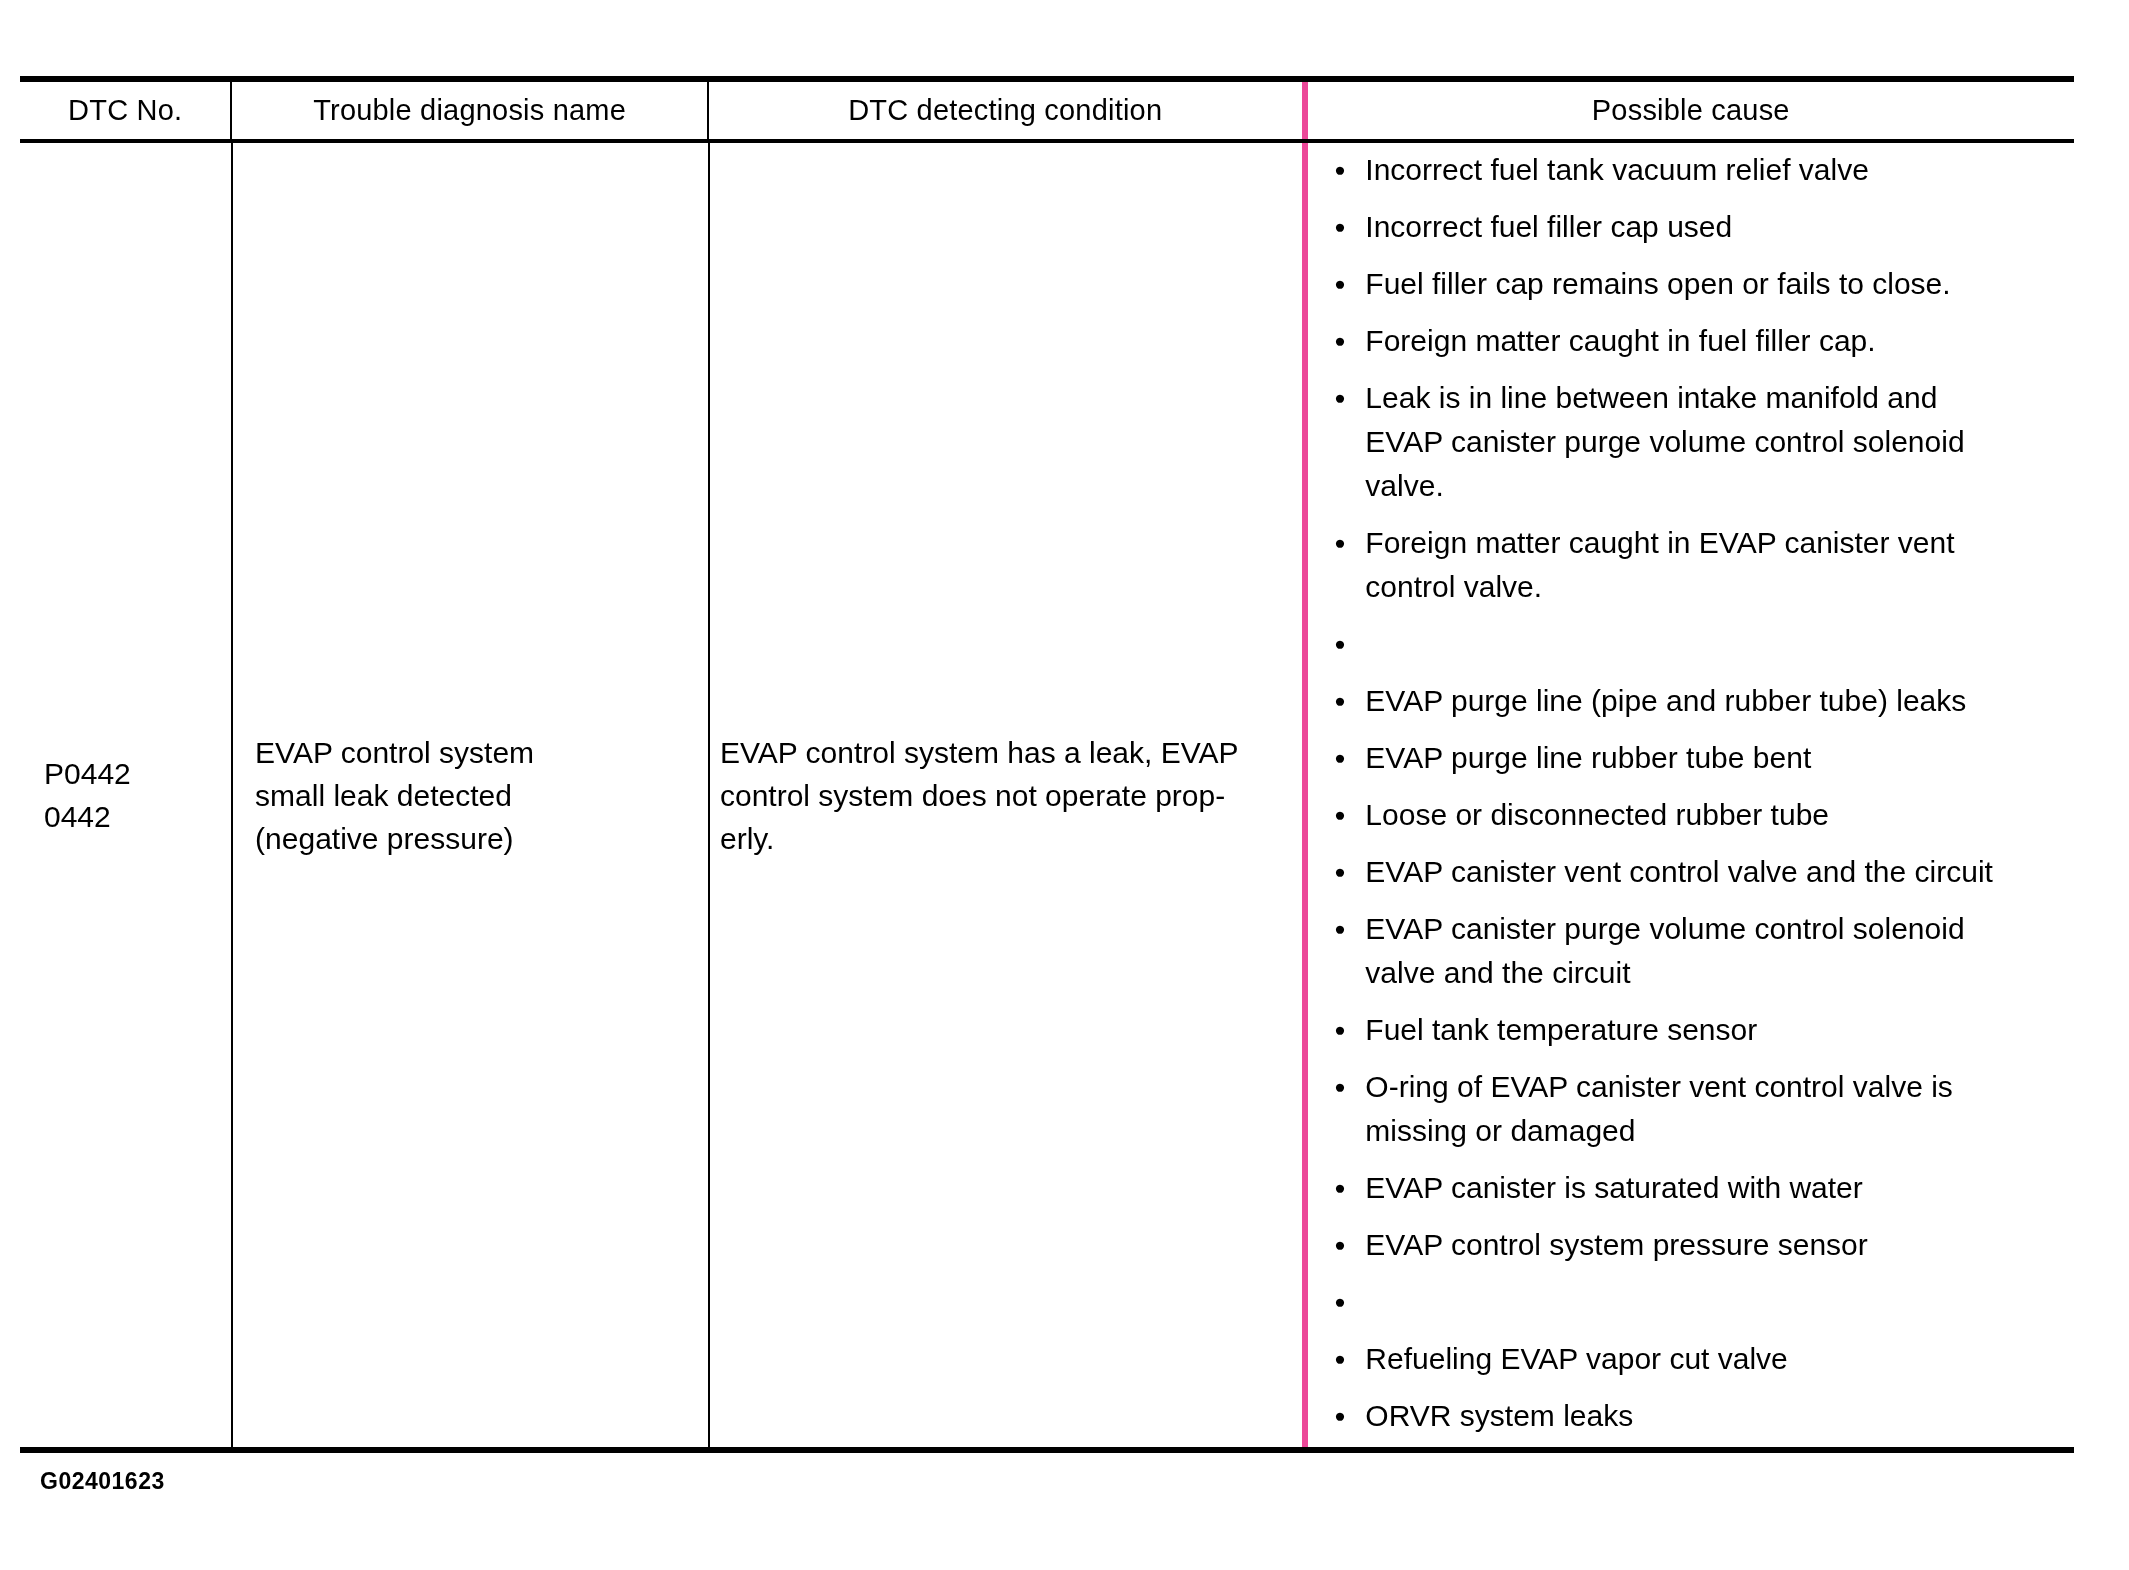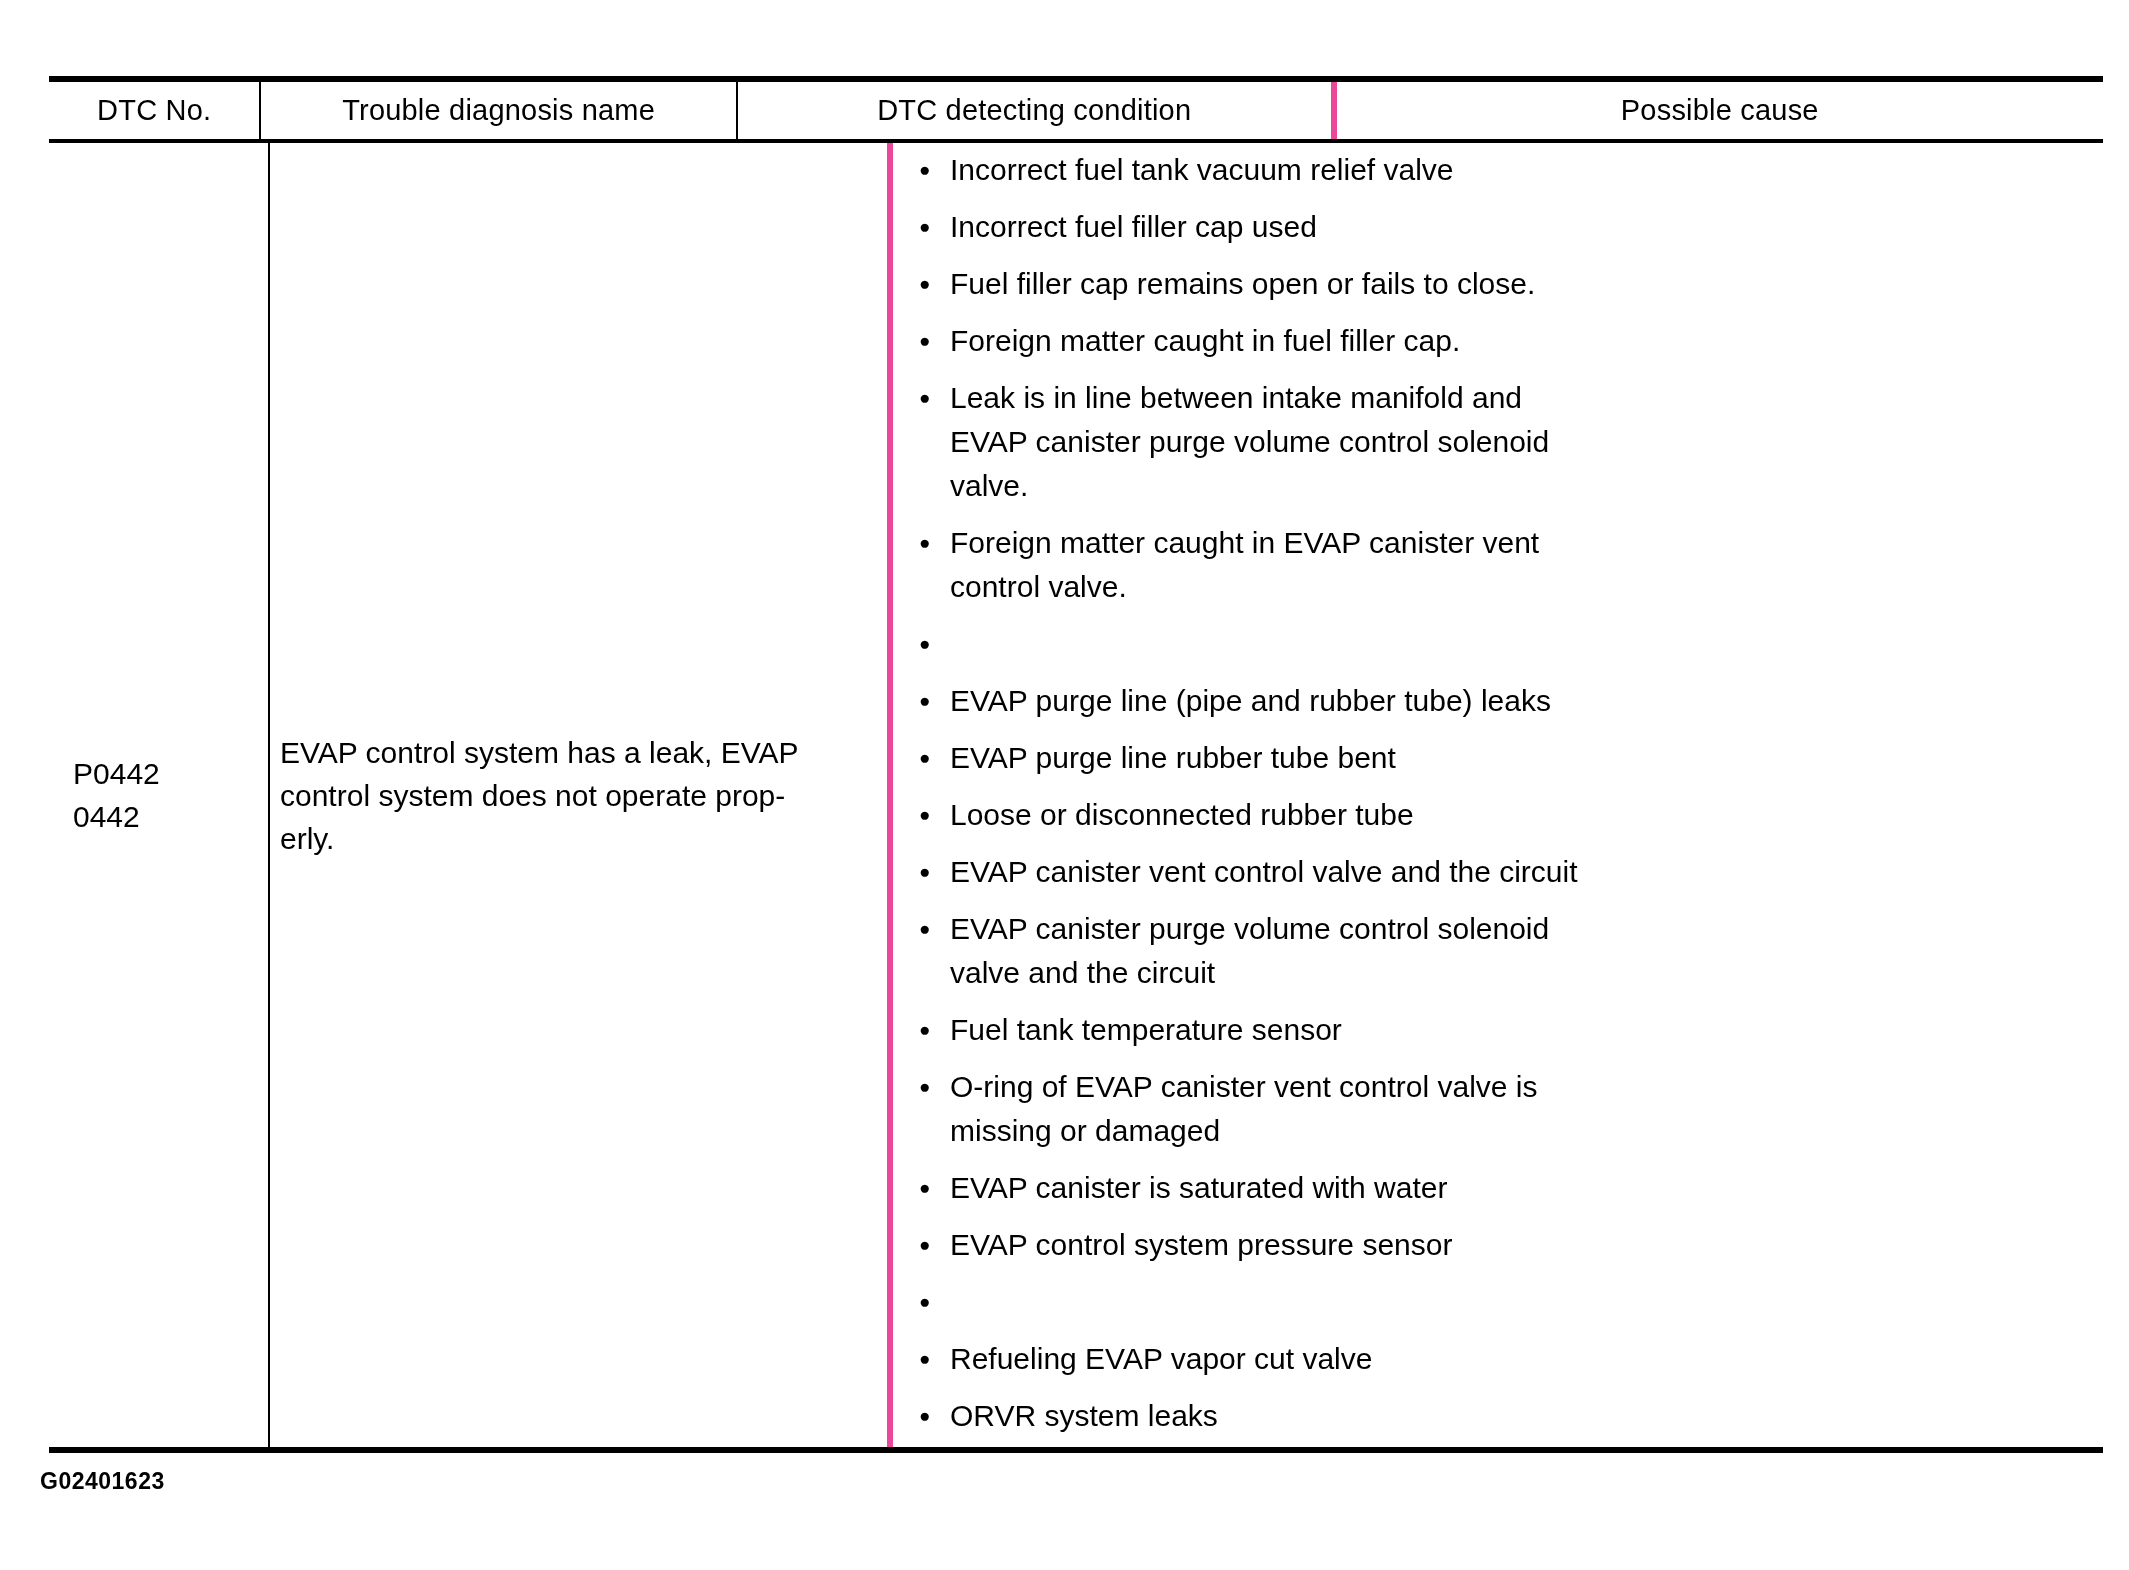--- a/index.html
+++ b/index.html
@@ -6,21 +6,21 @@
   body {
     width:2129px; height:1570px;
     background:#ffffff;
     font-family:"Liberation Sans", sans-serif;
     color:#000;
     position:relative;
     overflow:hidden;
   }
   .tbl {
     position:absolute;
-    left:49px; top:76px;
+    left:20px; top:76px;
     width:2054px;
   }
   .rule-top, .rule-bottom {
     height:6px; background:#000;
   }
   .hdr-row {
     display:flex;
     height:57px;
     border-bottom:4px solid #000;
   }
@@ -96,20 +96,25 @@
     <div class="col w2 hdr-cell">Trouble diagnosis name</div>
     <div class="col w3 hdr-cell">DTC detecting condition</div>
     <div class="col w4 hdr-cell">Possible cause</div>
   </div>
 
   <div class="body-row">
     <div class="col w1 body-cell cell-dtc">
       <div class="pre">P0442
 0442</div>
     </div>
+    <div class="col w2 body-cell cell-name">
+      <div class="pre">EVAP control system
+small leak detected
+(negative pressure)</div>
+    </div>
     <div class="col w3 body-cell cell-cond">
       <div class="pre">EVAP control system has a leak, EVAP
 control system does not operate prop-
 erly.</div>
     </div>
     <div class="col w4 body-cell cell-causes">
       <ul class="causes">
           <li>
             <span class="dot">●</span>
             <span class="txt">Incorrect fuel tank vacuum relief valve</span>

